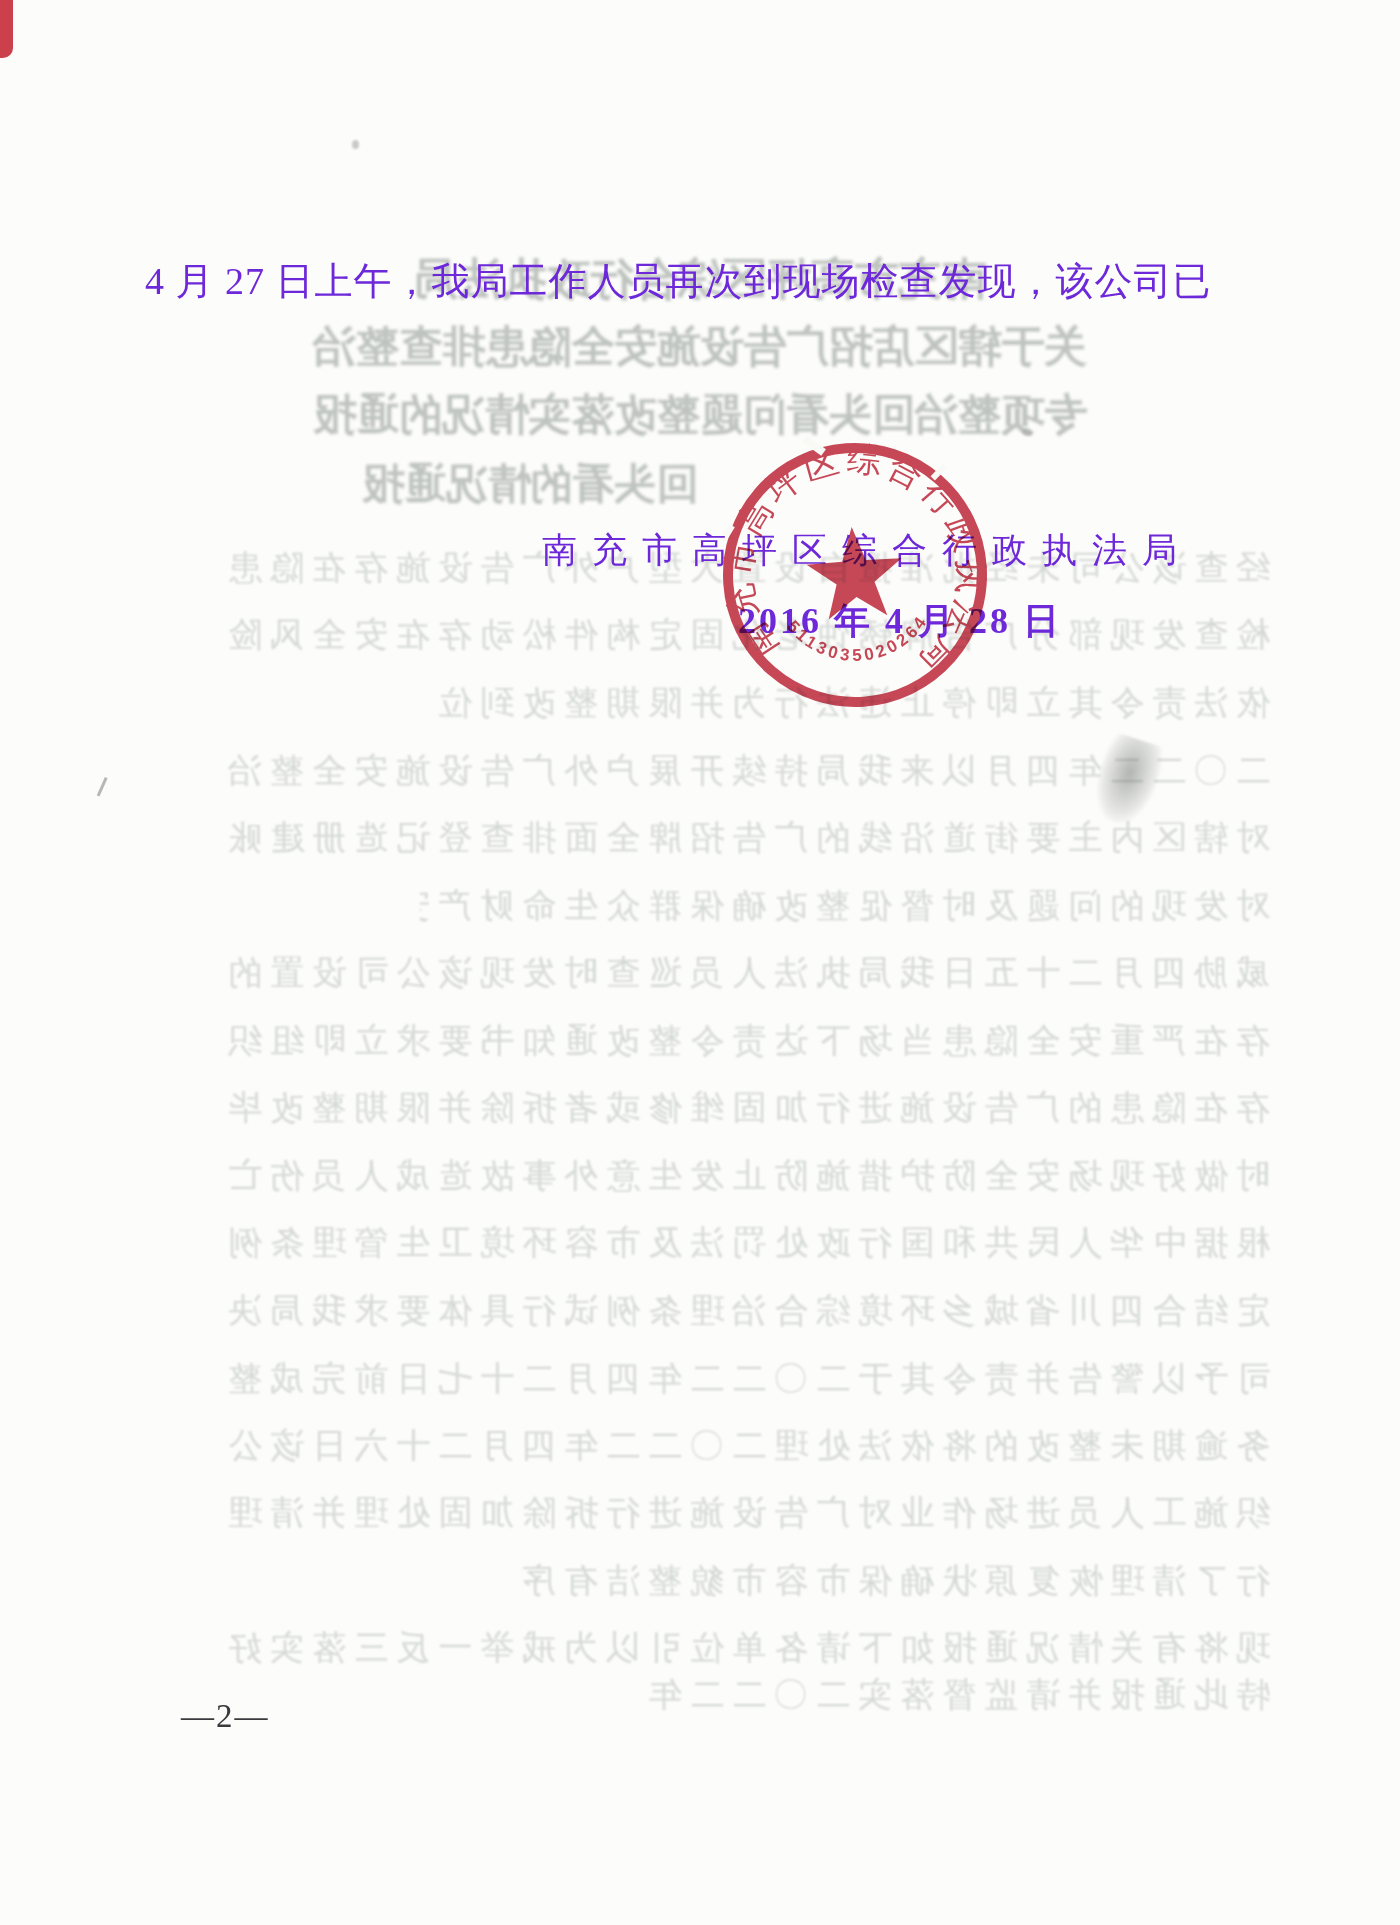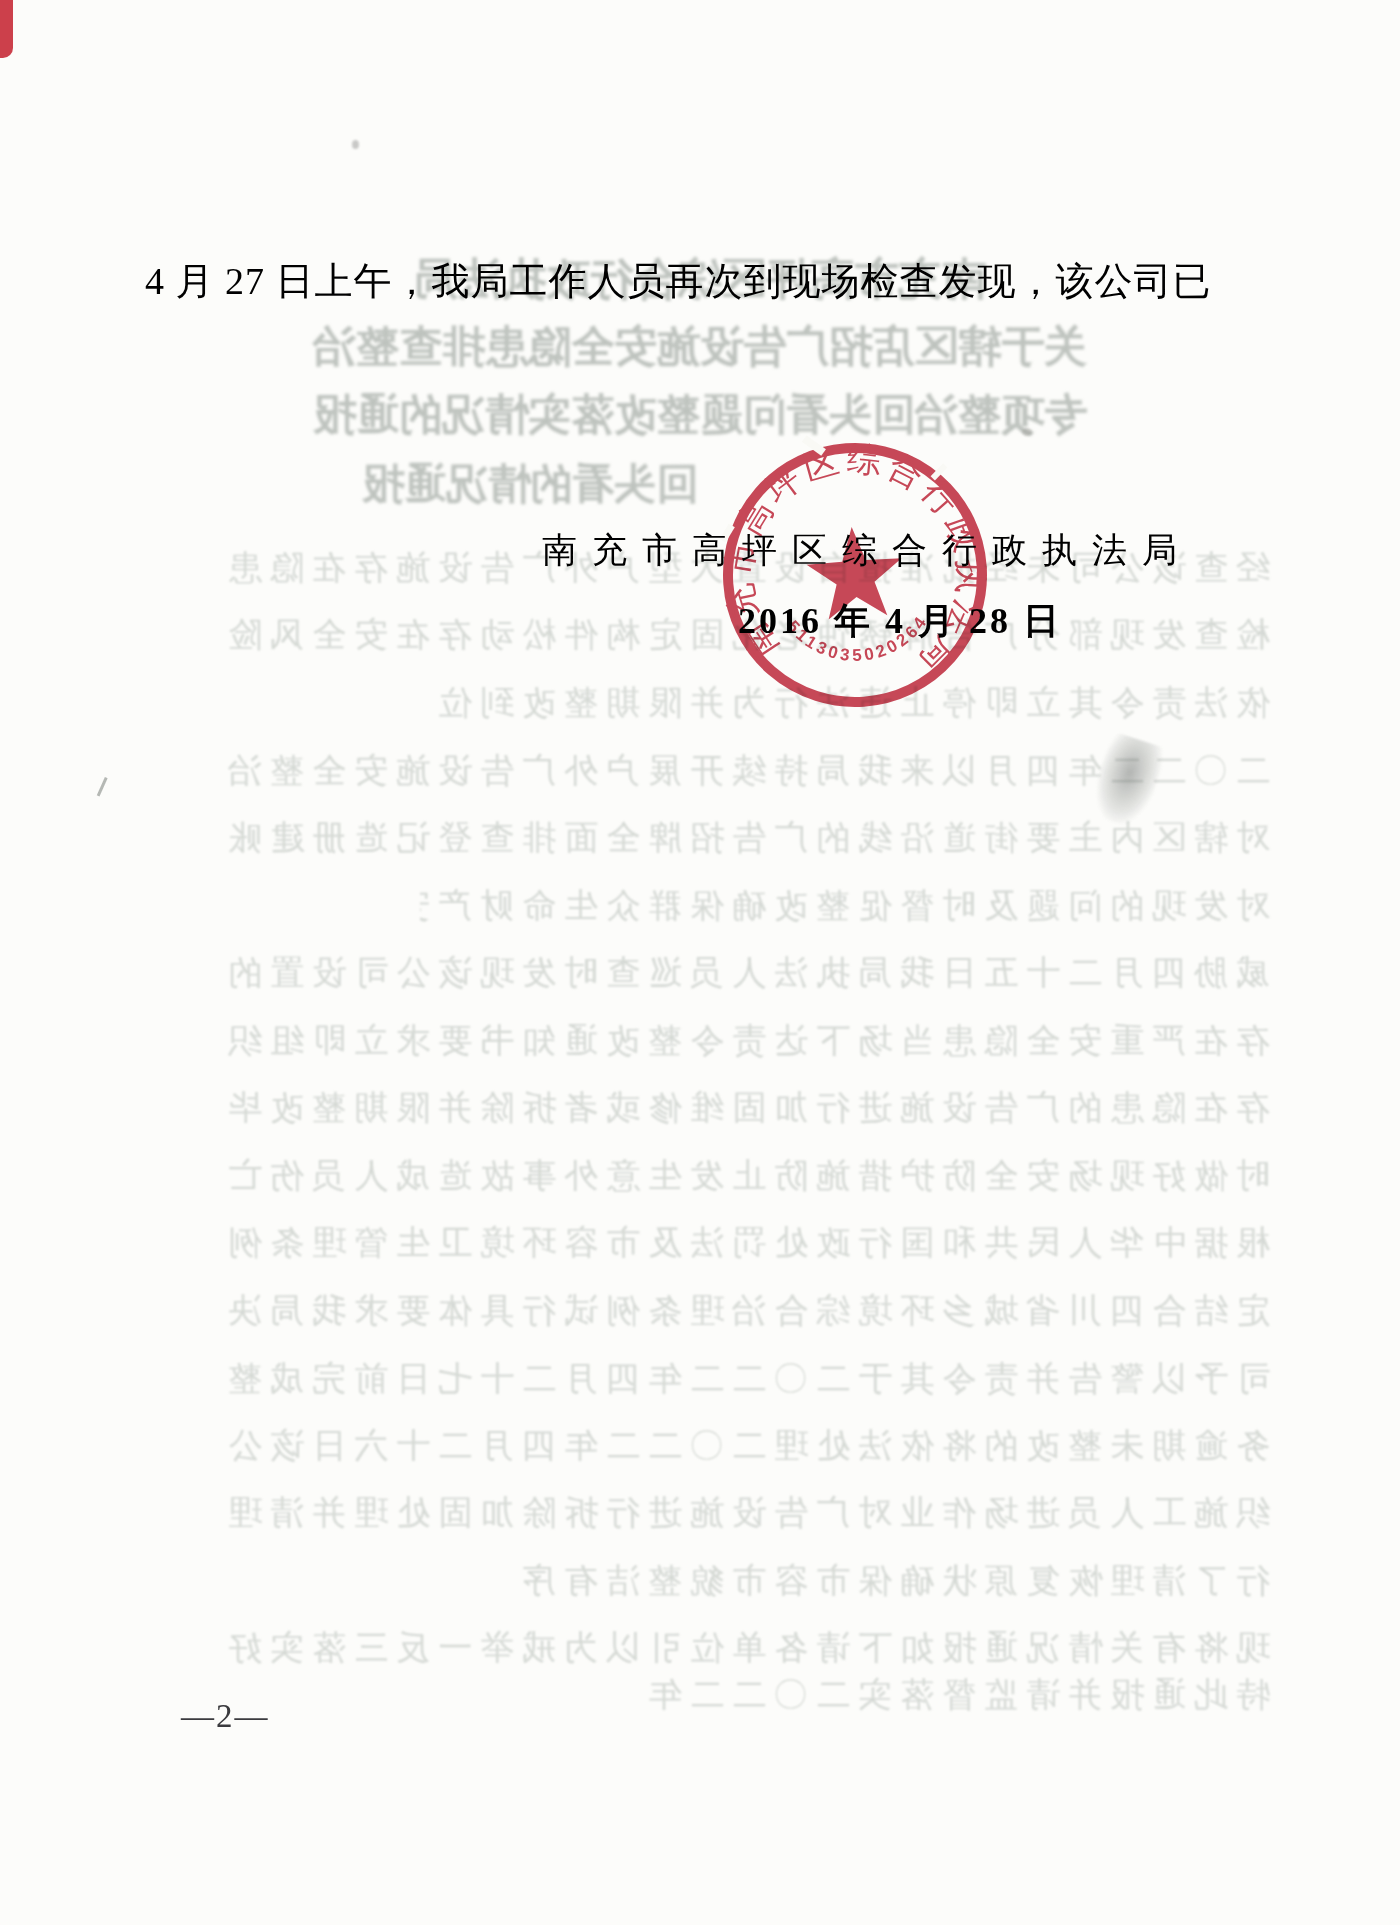--- a/index.html
+++ b/index.html
@@ -5,21 +5,21 @@
   html,body{margin:0;padding:0;background:#e8e8e6;}
   .page{
     position:relative;
     width:1400px;height:1925px;
     background:#fcfcfa;
     overflow:hidden;
     font-family:"Liberation Serif","DejaVu Serif",serif;
     box-shadow:0 0 6px rgba(0,0,0,.15);
   }
   
-  .ink{position:absolute;color:#000000;white-space:nowrap;}
+  .ink{position:absolute;color:#6d28d9;white-space:nowrap;}
   .body-line{font-size:38px;letter-spacing:1px;}
   .line1{left:145px;top:256px;}
   .line2{left:145px;top:349px;}
   .signature{left:542px;top:527px;font-size:35px;letter-spacing:15px;}
   .sigdate{left:738px;top:597px;font-size:36px;font-weight:bold;letter-spacing:3px;}
   .page-num{left:181px;top:1698px;font-size:33px;letter-spacing:2px;color:#3a3a3e;}
   
   .ghost{
     position:absolute;overflow:hidden;white-space:nowrap;
     transform:scaleX(-1);

